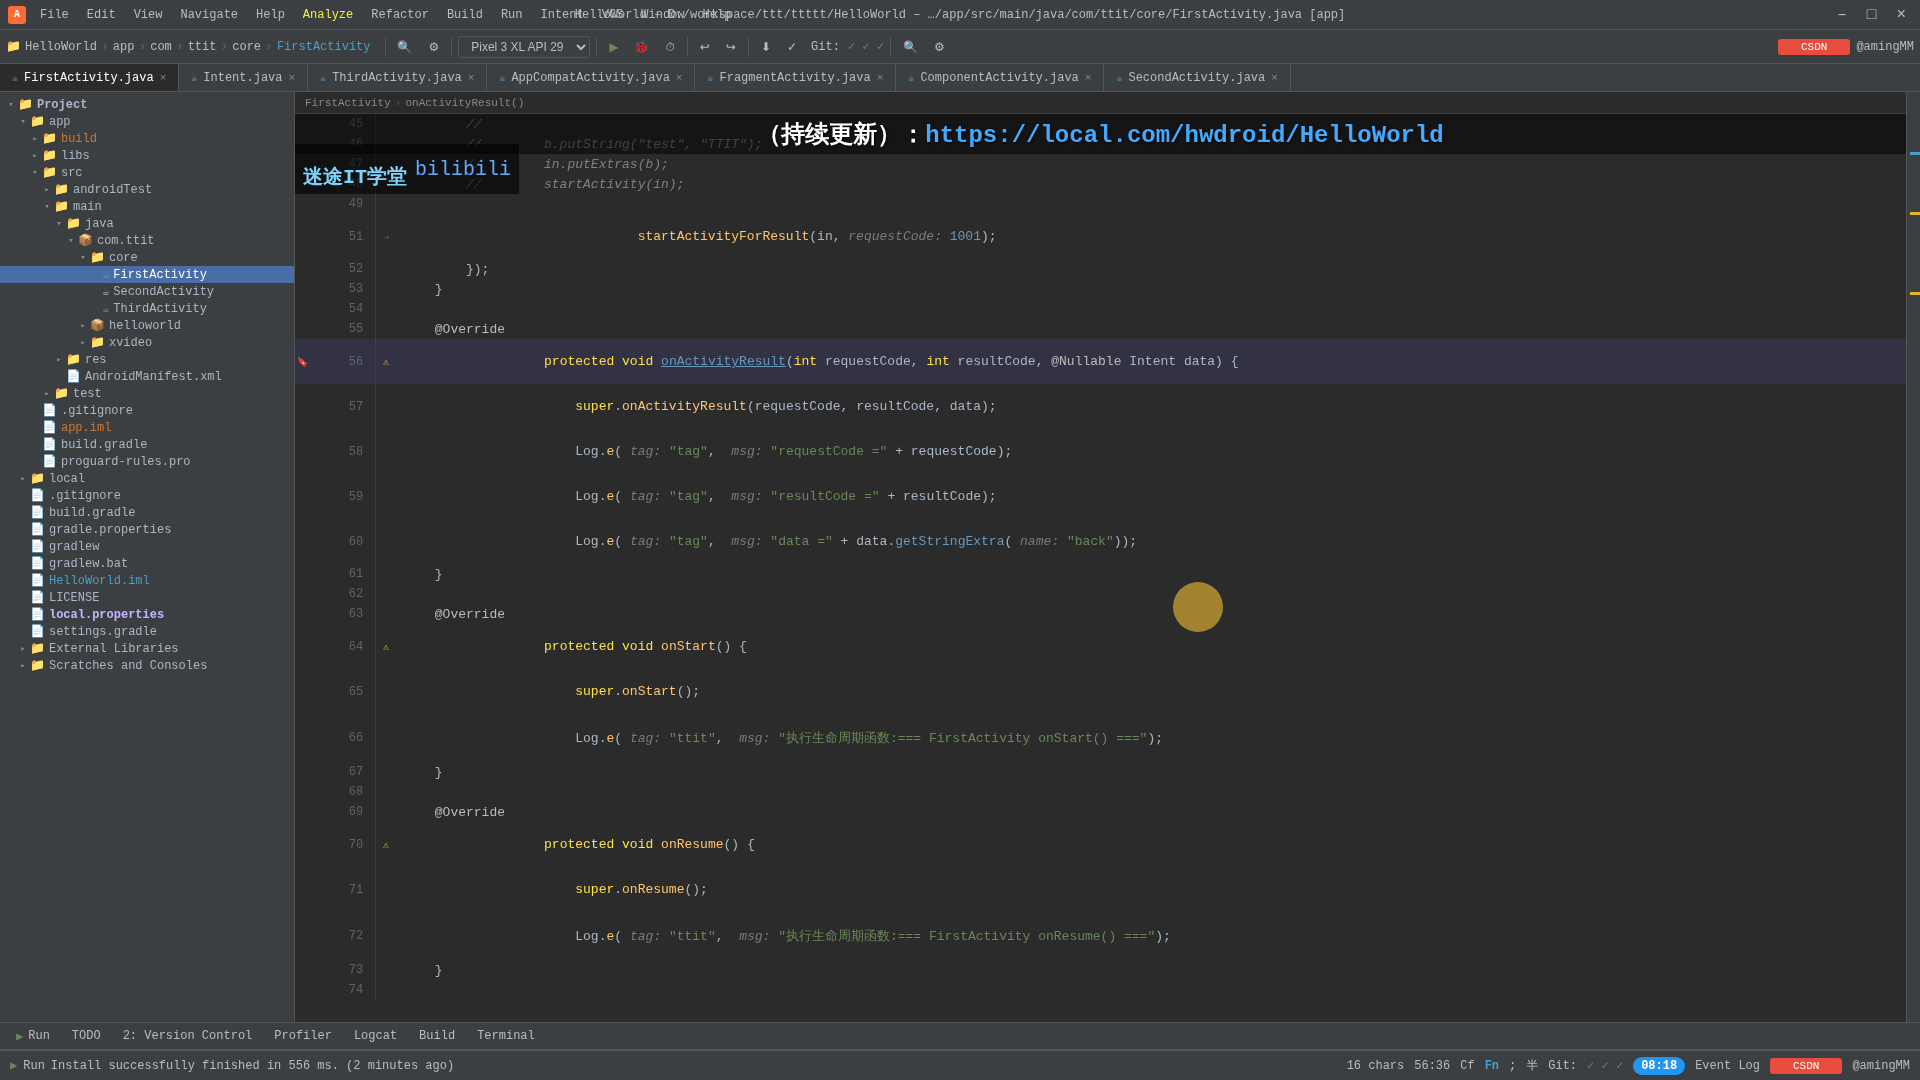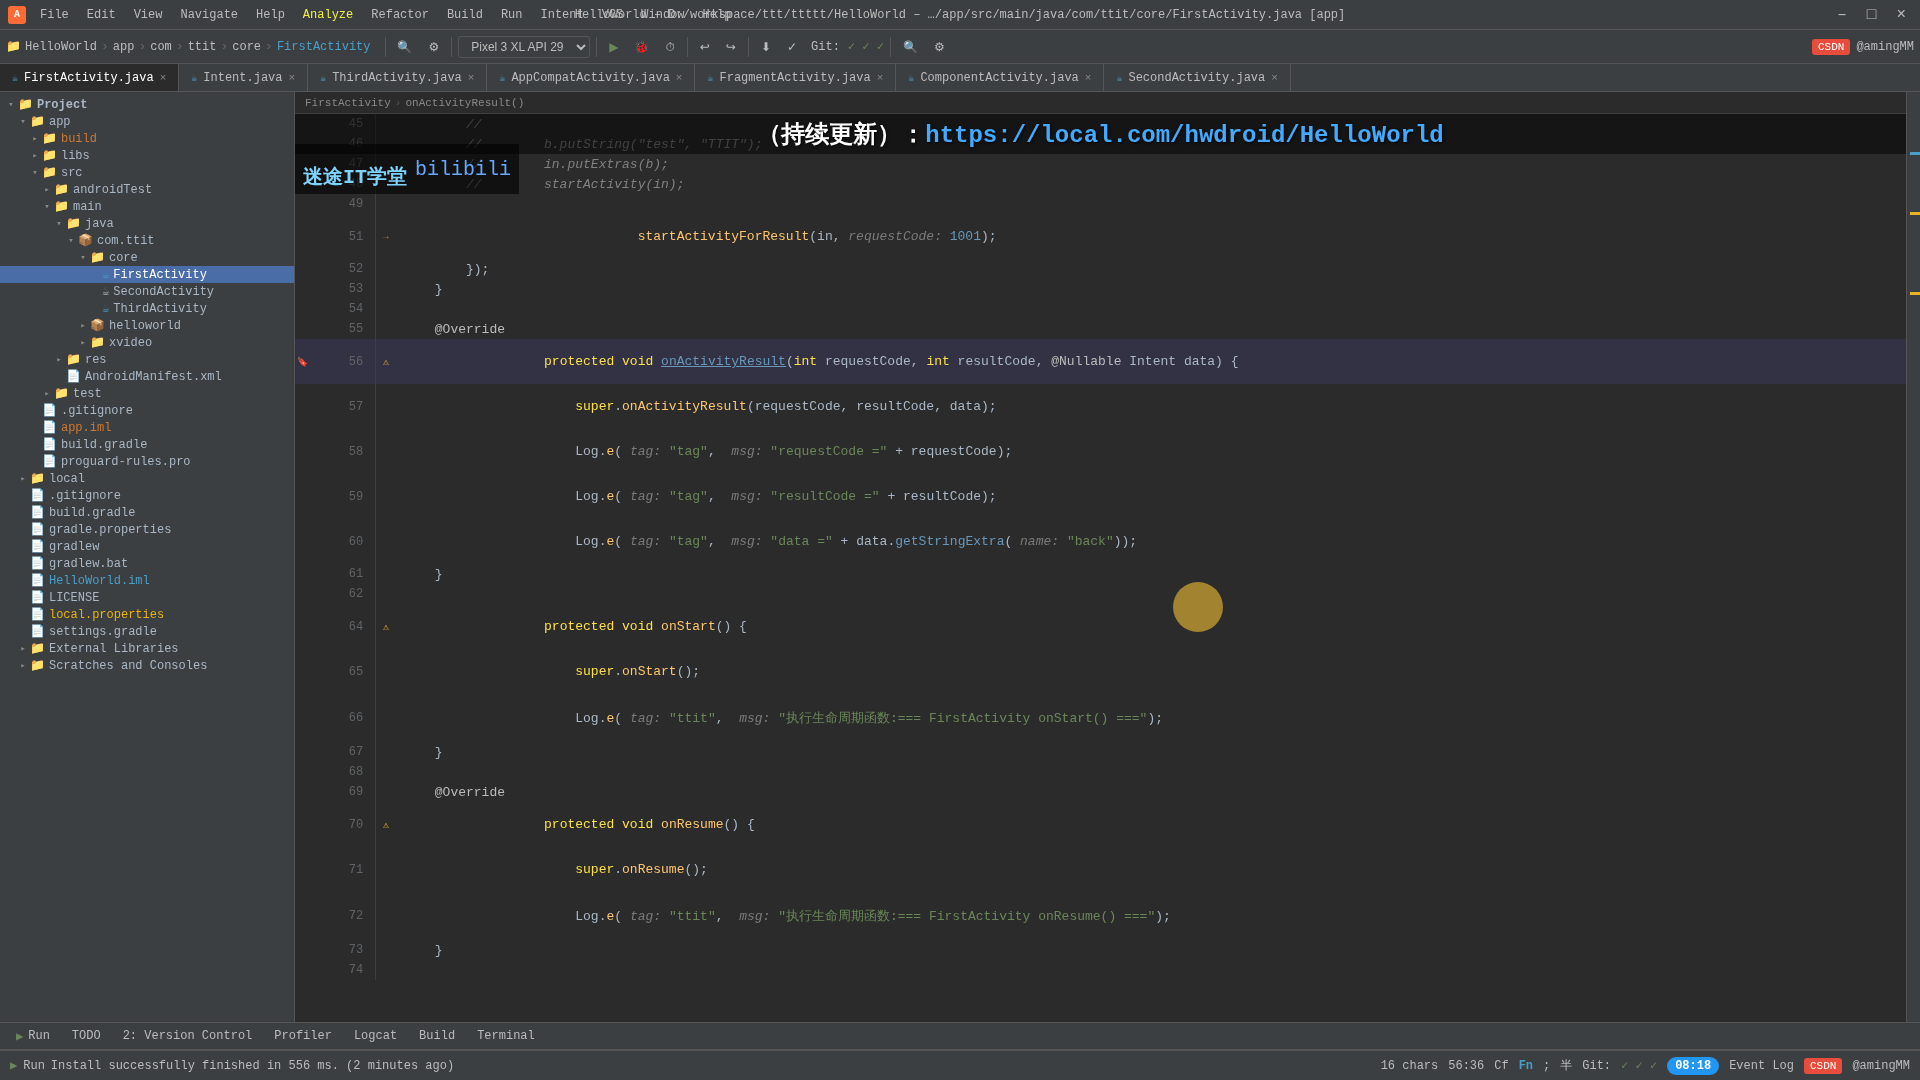--- a/index.html
+++ b/index.html
@@ -349,21 +349,21 @@
     
     .param-hint-inline {
       color: #7a7a7a;
       font-style: italic;
       background: transparent;
     }
 
     .csdn-badge {
       background: #e74c3c;
       color: white;
-      padding: 2px 6px;
+      padding: 2px 23px;
       border-radius: 3px;
       font-size: 11px;
     }
 
     .time-badge {
       background: #2196F3;
       color: white;
       padding: 2px 8px;
       border-radius: 12px;
       font-size: 12px;
@@ -630,21 +630,21 @@
       <span style="color:#4a9eca;">HelloWorld.iml</span>
     </div>
     <div class="tree-item" style="padding-left:16px;">
       <span class="arrow">&nbsp;</span>
       <span style="margin-right:4px;">📄</span>
       <span>LICENSE</span>
     </div>
     <div class="tree-item" style="padding-left:16px;">
       <span class="arrow">&nbsp;</span>
       <span style="margin-right:4px;color:#cc7832;">📄</span>
-      <span style="color:#eab308;">local.properties</span>
+      <span style="color:#c4b5fd;font-weight:bold;">local.properties</span>
     </div>
     <div class="tree-item" style="padding-left:16px;">
       <span class="arrow">&nbsp;</span>
       <span style="margin-right:4px;">📄</span>
       <span>settings.gradle</span>
     </div>
     <div class="tree-item" style="padding-left:16px;">
       <span class="arrow">▸</span>
       <span style="margin-right:4px;">📁</span>
       <span>External Libraries</span>
@@ -785,20 +785,25 @@
             <td class="line-gutter"></td>
             <td class="code-cell">    <span class="brace">}</span></td>
           </tr>
 
           <tr>
             <td class="line-num">62</td>
             <td class="line-gutter"></td>
             <td class="code-cell"></td>
           </tr>
 
+          <tr>
+            <td class="line-num">63</td>
+            <td class="line-gutter"></td>
+            <td class="code-cell">    <span class="ann">@Override</span></td>
+          </tr>
 
           <tr>
             <td class="line-num">64</td>
             <td class="line-gutter">
               <span style="color:#e6b422;font-size:10px;">⚠</span>
             </td>
             <td class="code-cell">
               &nbsp;&nbsp;&nbsp;&nbsp;<span class="kw">protected</span> <span class="kw">void</span> <span class="method">onStart</span>() {
             </td>
           </tr>

